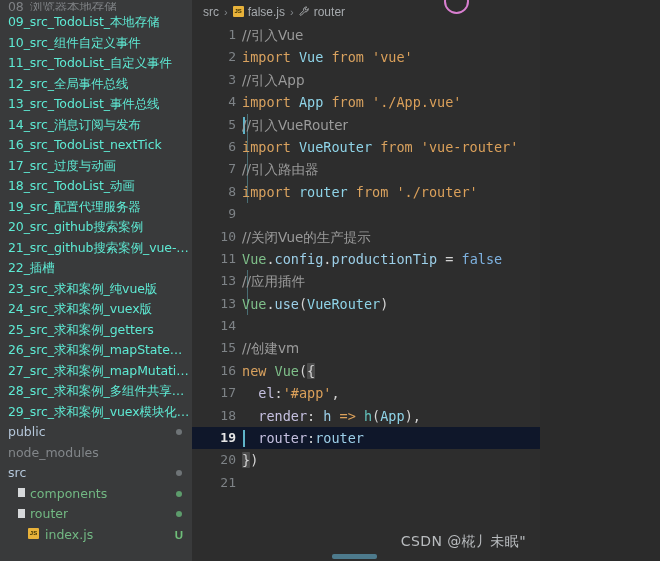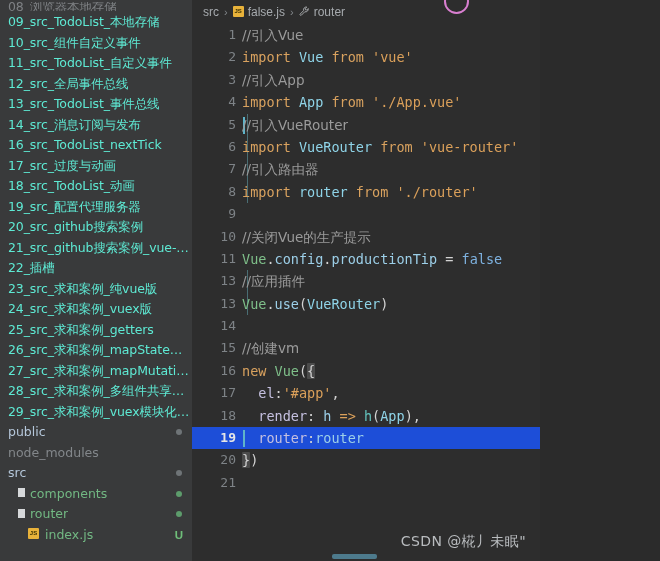--- a/index.html
+++ b/index.html
@@ -159,21 +159,21 @@
     font-family: "DejaVu Sans Mono", "Liberation Mono", monospace;
     font-size: 13.5px;
   }
   .code-line {
     position: relative;
     height: 22.4px;
     line-height: 22.4px;
     white-space: pre;
     display: block;
   }
-  .code-line.active { background: #1d4ed8; }
+  .code-line.active { background: #0f172a; }
   .ln {
     position: absolute;
     left: 0;
     width: 44px;
     text-align: right;
     color: #7e8387;
     font-size: 13px;
     font-family: "DejaVu Sans Mono", "Liberation Mono", monospace;
   }
   .code-line.active .ln {

